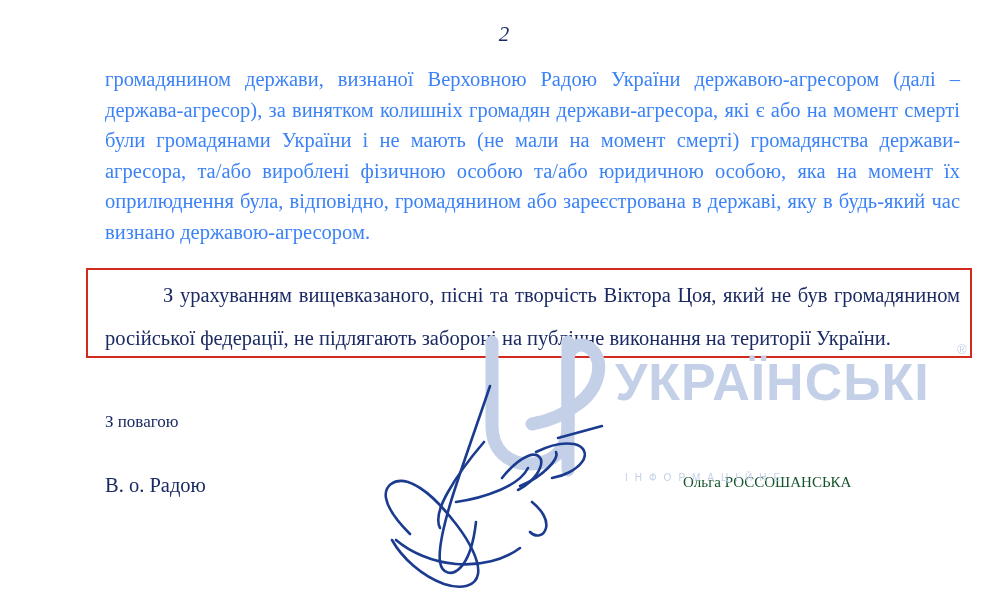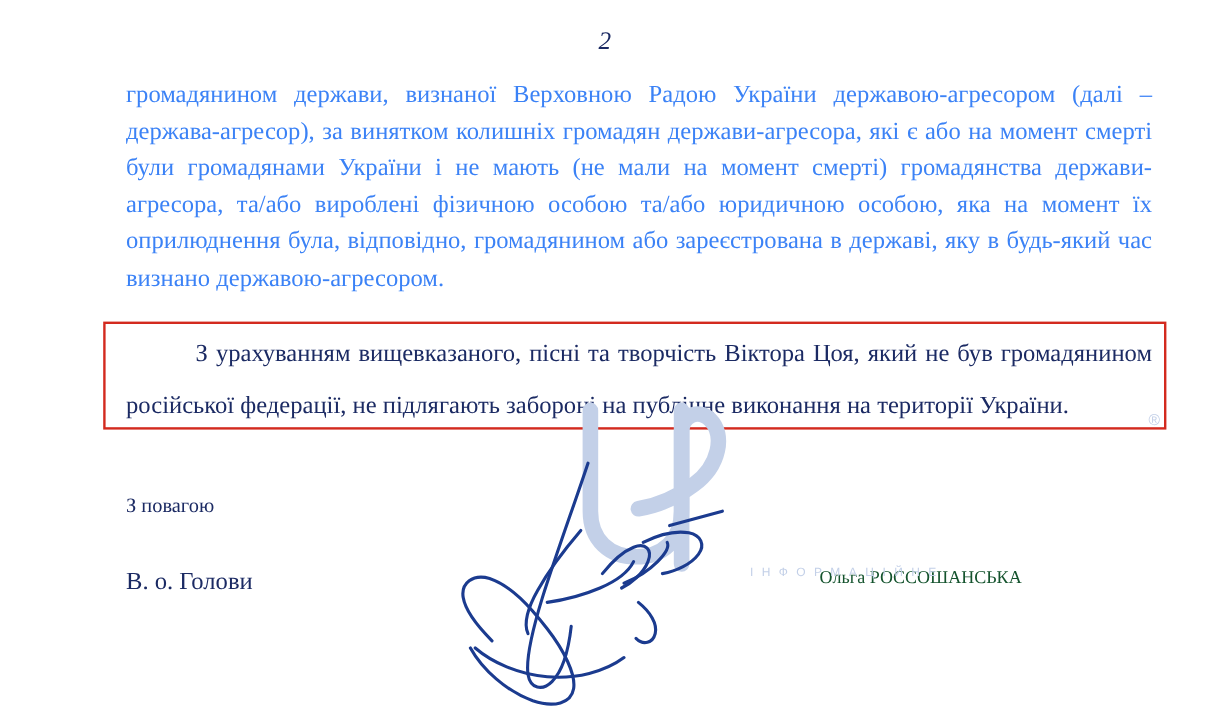--- a/index.html
+++ b/index.html
@@ -174,29 +174,30 @@
   </div>
 
   <div class="highlight-box"></div>
 
   <div class="highlight-text">
     <p>З урахуванням вищевказаного, пісні та творчість Віктора Цоя, який не був громадянином російської федерації, не підлягають забороні на публічне виконання на території України.</p>
   </div>
 
   <div class="closing">З повагою</div>
 
-  <div class="signer-title">В. о. Голови</div>
+  <div class="signer-title">В. о. Радою</div>
 
   <div class="signer-name">Ольга РОССОШАНСЬКА</div>
 
   <div class="watermark">
     <svg class="wm-mark" viewBox="0 0 150 160">
       <path d="M22 12 L22 96 C22 120 38 134 60 134 C82 134 98 120 98 96 L98 12" fill="none" stroke="#c3d0e8" stroke-width="13" stroke-linecap="round"></path>
       <path d="M98 140 L98 30 C98 16 112 10 122 20 C134 32 130 58 108 74 C92 86 74 92 62 94" fill="none" stroke="#c3d0e8" stroke-width="13" stroke-linecap="round"></path>
     </svg>
+    <div class="wm-text-1">УКРАЇНСЬКІ</div>
     <div class="wm-sub">ІНФОРМАЦІЙНЕ</div>
     <div class="wm-reg">®</div>
   </div>
 
   <svg class="signature" viewBox="0 0 290 215">
     <g fill="none" stroke="#1b3b8f" stroke-width="2.6" stroke-linecap="round" stroke-linejoin="round">
       <path d="M138 4 C126 40 112 78 100 116 C92 142 86 166 88 180 C90 192 100 194 108 186 C118 176 122 158 124 140"></path>
       <path d="M132 60 C120 74 106 92 96 110 C88 124 84 138 88 146"></path>
       <path d="M58 152 C46 140 36 128 34 116 C32 104 42 96 56 100 C74 106 90 124 104 142 C118 160 128 180 126 192 C124 204 110 208 92 202 C70 194 50 176 40 158"></path>
       <path d="M44 158 C58 170 80 180 104 182 C128 184 152 178 168 166"></path>

